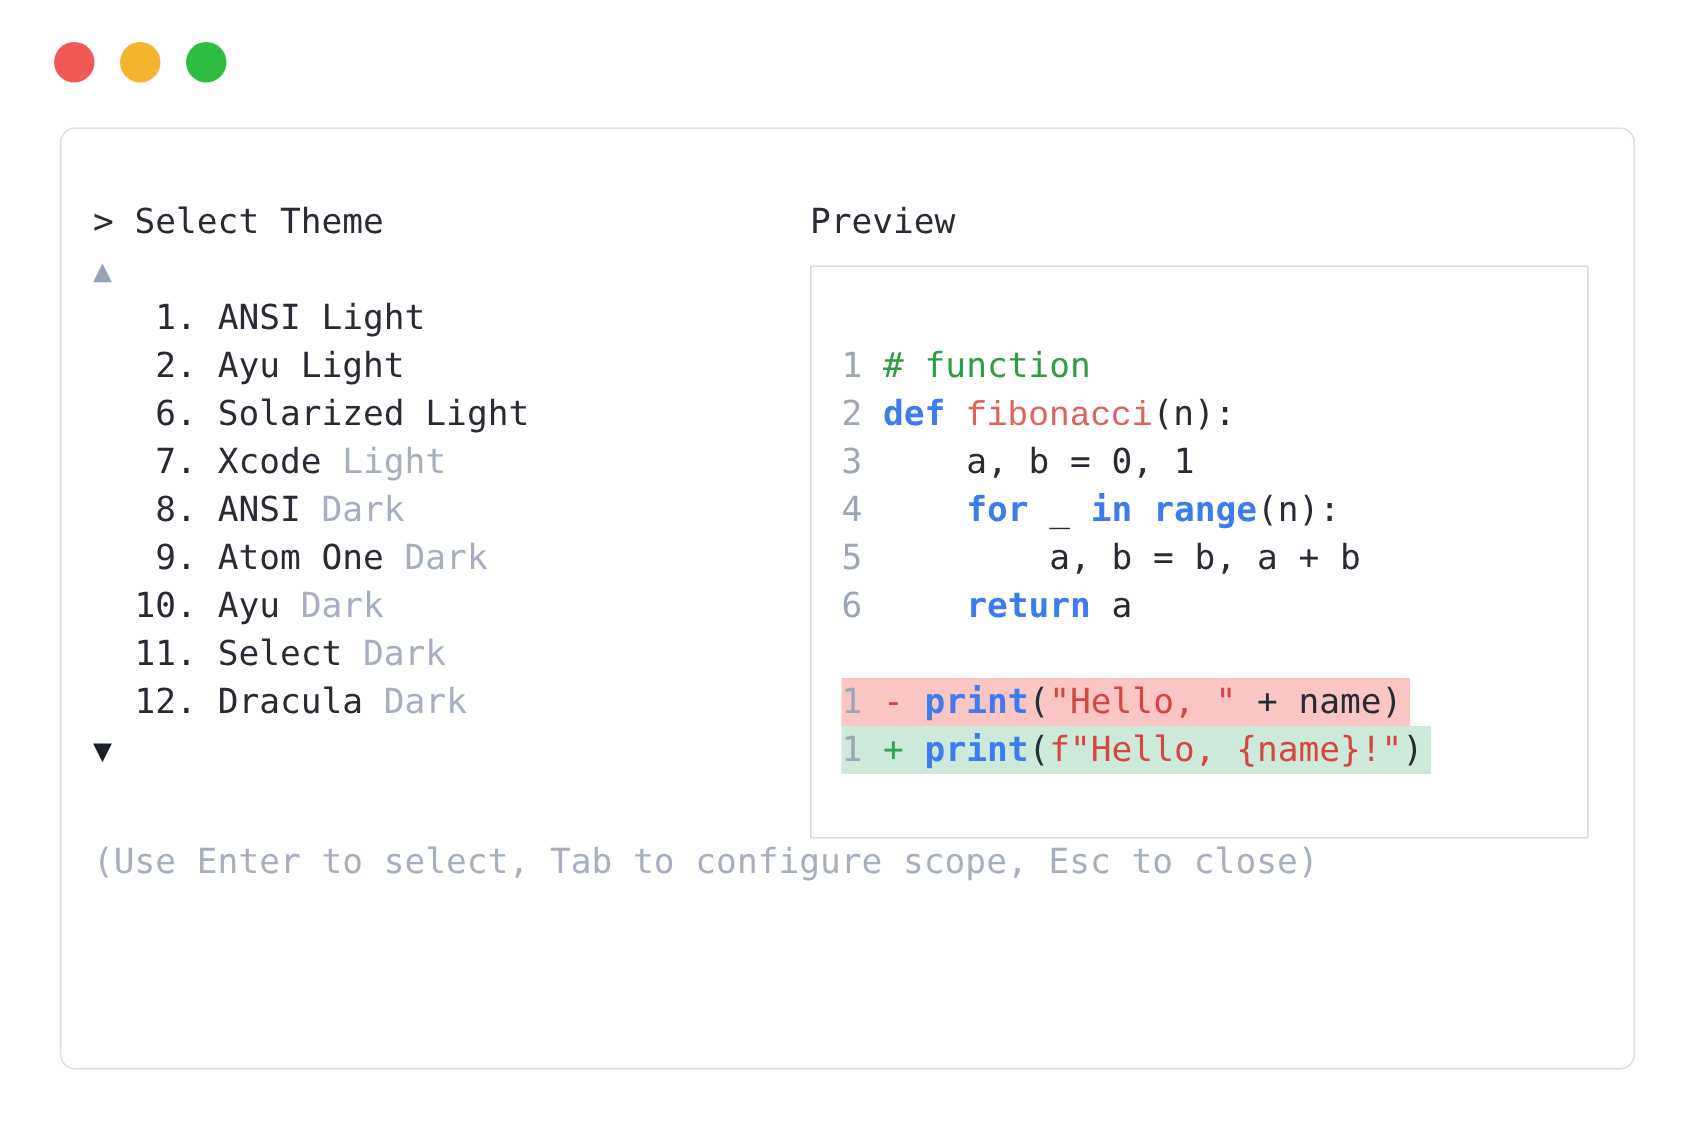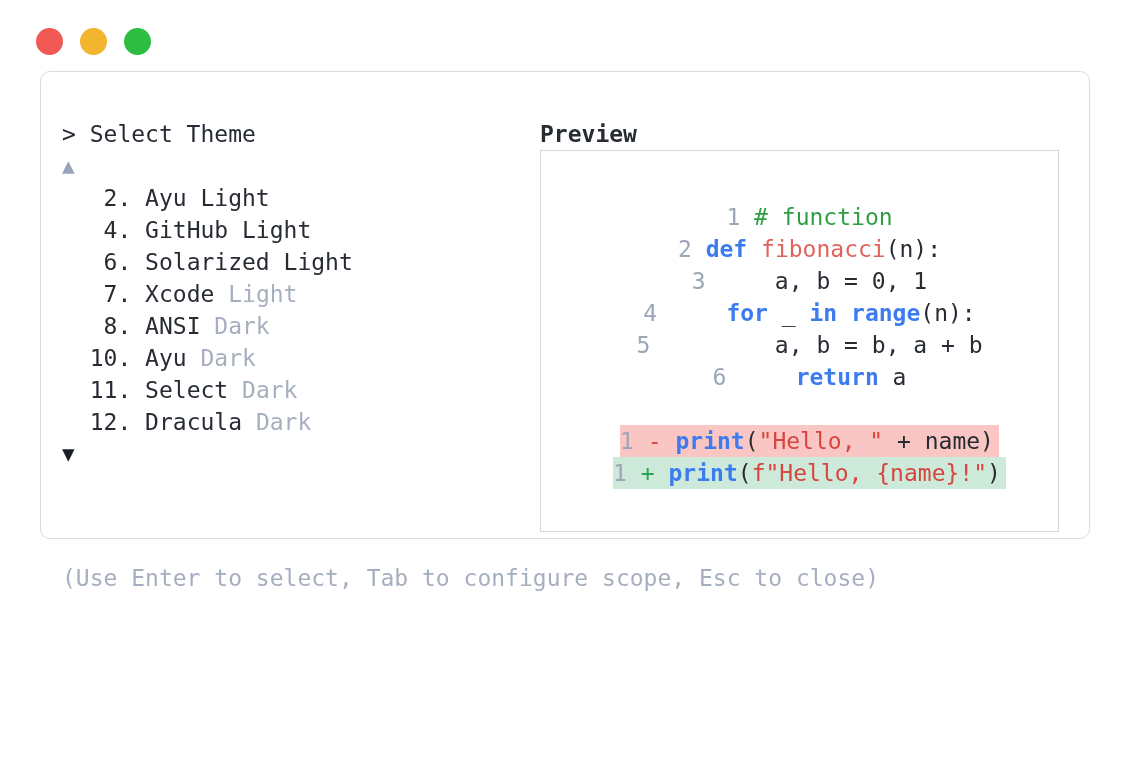--- a/index.html
+++ b/index.html
@@ -35,23 +35,23 @@
     border-radius: 50%;
     display: inline-block;
   }
   .dot.red    { background: var(--light_red); }
   .dot.yellow { background: var(--light_yellow); }
   .dot.green  { background: var(--light_green); }
   
   .panel {
     position: absolute;
     left: 40px;
-    top: 71px;
+    top: 85px;
     width: 1050px;
-    height: 468px;
+    height: 628px;
     border: 1.5px solid var(--panel_border);
     border-radius: 10px;
     background: #ffffff;
     padding: 46px 0 0 21px;
   }
   .columns { display: flex; align-items: flex-start; }
   .left-pane  { width: 478px; flex: none; }
   .right-pane { flex: none; }
   .row {
     height: 32px;
@@ -62,46 +62,45 @@
   .arrow-up   { color: var(--arrow_up_gray); font-size: 21px; }
   .arrow-down { color: var(--arrow_down_dark); font-size: 21px; }
   .theme-row .bullet { color: var(--selection_green); }
   .theme-row .tnum,
   .theme-row .tmain { color: var(--text); }
   .theme-row .tmuted { color: var(--muted); }
   .theme-row.selected .tnum,
   .theme-row.selected .tmain,
   .theme-row.selected .tmuted { color: var(--selection_green); }
   .help {
-    margin-top: 30px;
     height: 32px;
     line-height: 32px;
     white-space: pre;
     color: var(--muted);
   }
   
-  .preview-title { color: var(--text); font-weight: bold; }
+  .preview-title { color: var(--text); }
   .preview-box {
+    margin-top: 13px;
     width: 519px;
     height: 382px;
     border: 1.5px solid var(--box_border);
     background: #ffffff;
     padding: 50px 0 0 20px;
     overflow: hidden;
-    text-align: center;
   }
   .cline {
     height: 32px;
     line-height: 32px;
     white-space: pre;
   }
   .ln    { color: var(--line_number); }
   .com   { color: var(--comment_green); }
   .kw    { color: var(--keyword_blue); font-weight: bold; }
-  .fn    { color: var(--function_red); }
+  .fn    { color: var(--function_red); font-family: Liberation Mono, monospace; }
   .str   { color: var(--string_red); }
   .pl    { color: var(--text); }
   .minus { color: var(--string_red); }
   .plus  { color: var(--selection_green); }
   .hl { display: inline-block; padding-right: 5px; }
   .hl.del { background: var(--diff_del_bg); }
   .hl.add { background: var(--diff_add_bg); }
 </style>
 </head>
 <body>
@@ -114,25 +113,26 @@
     <span class="dot green"></span>
   </div>
 
   <div class="panel">
     <div class="columns">
 
       <div class="left-pane">
         <div class="row prompt-row">&gt; Select Theme</div>
         <div class="row arrow-up">▲</div>
         <div id="theme-list">
+            <div class="row theme-row"><span class="bullet">  </span><span class="tnum"> 1. </span><span class="tmain">ANSI Light</span><span class="tmuted"></span></div>
             <div class="row theme-row"><span class="bullet">  </span><span class="tnum"> 2. </span><span class="tmain">Ayu Light</span><span class="tmuted"></span></div>
-            <div class="row theme-row"><span class="bullet">  </span><span class="tnum"> 4. </span><span class="tmain">GitHub Light</span><span class="tmuted"></span></div>
             <div class="row theme-row"><span class="bullet">  </span><span class="tnum"> 6. </span><span class="tmain">Solarized Light</span><span class="tmuted"></span></div>
             <div class="row theme-row"><span class="bullet">  </span><span class="tnum"> 7. </span><span class="tmain">Xcode</span><span class="tmuted"> Light</span></div>
             <div class="row theme-row"><span class="bullet">  </span><span class="tnum"> 8. </span><span class="tmain">ANSI</span><span class="tmuted"> Dark</span></div>
+            <div class="row theme-row"><span class="bullet">  </span><span class="tnum"> 9. </span><span class="tmain">Atom One</span><span class="tmuted"> Dark</span></div>
             <div class="row theme-row"><span class="bullet">  </span><span class="tnum">10. </span><span class="tmain">Ayu</span><span class="tmuted"> Dark</span></div>
             <div class="row theme-row"><span class="bullet">  </span><span class="tnum">11. </span><span class="tmain">Select</span><span class="tmuted"> Dark</span></div>
             <div class="row theme-row"><span class="bullet">  </span><span class="tnum">12. </span><span class="tmain">Dracula</span><span class="tmuted"> Dark</span></div>
           </div>
         <div class="row arrow-down">▼</div>
       </div>
 
       <div class="right-pane">
         <div class="row preview-title">Preview</div>
         <div class="preview-box">

